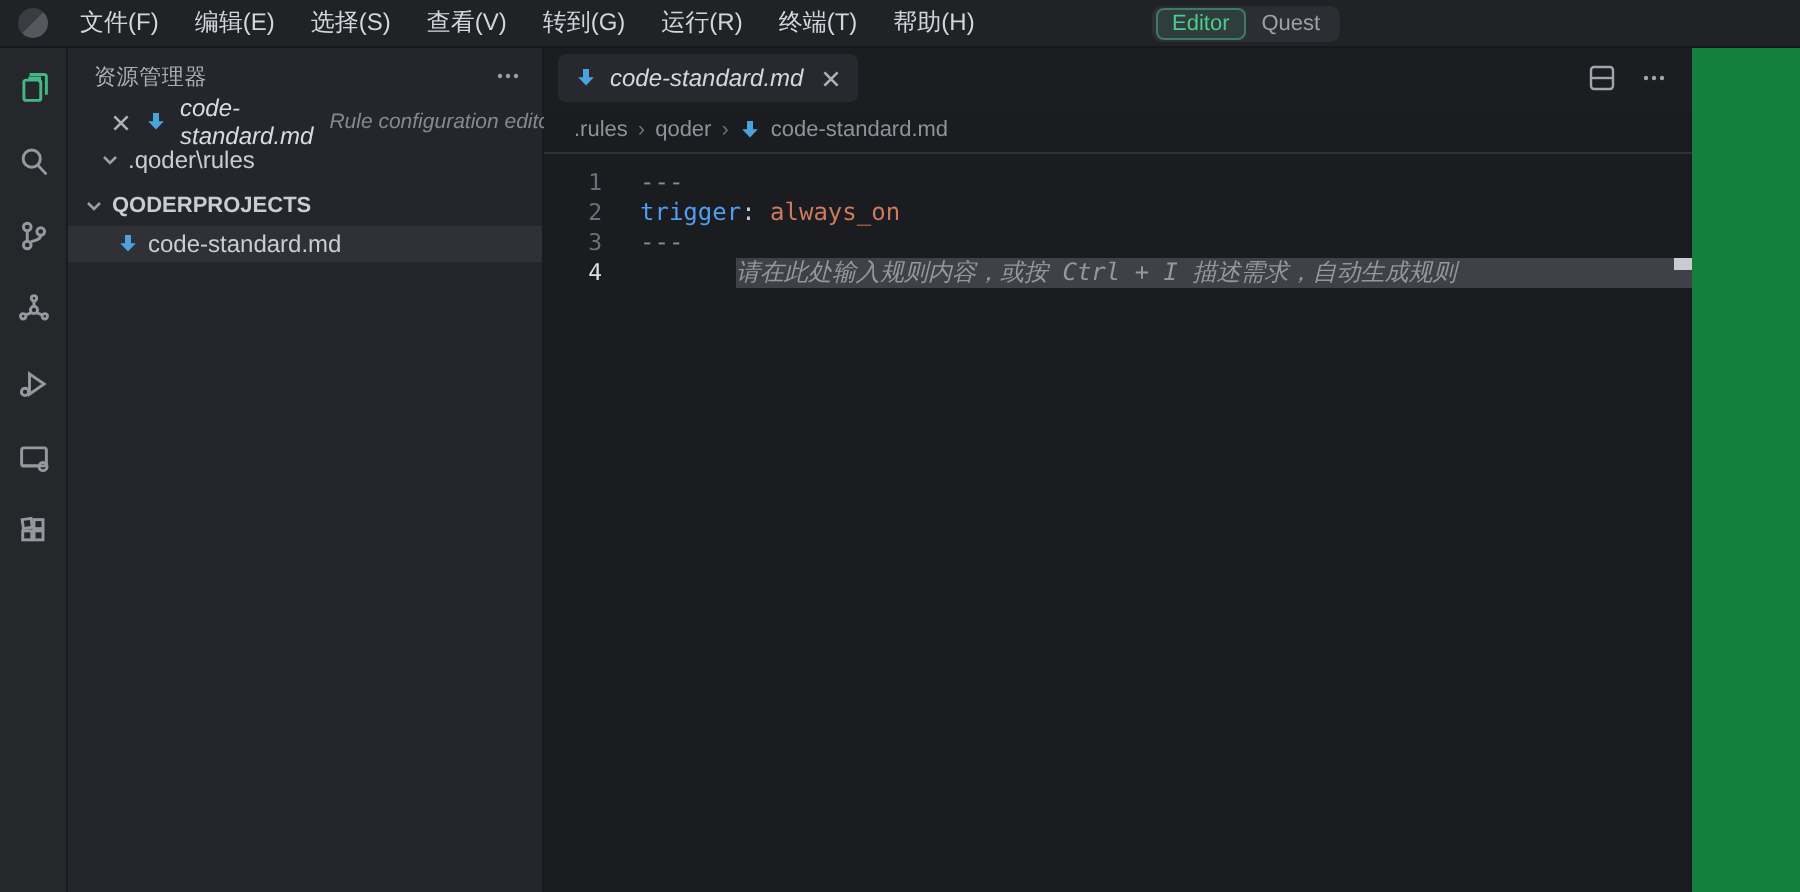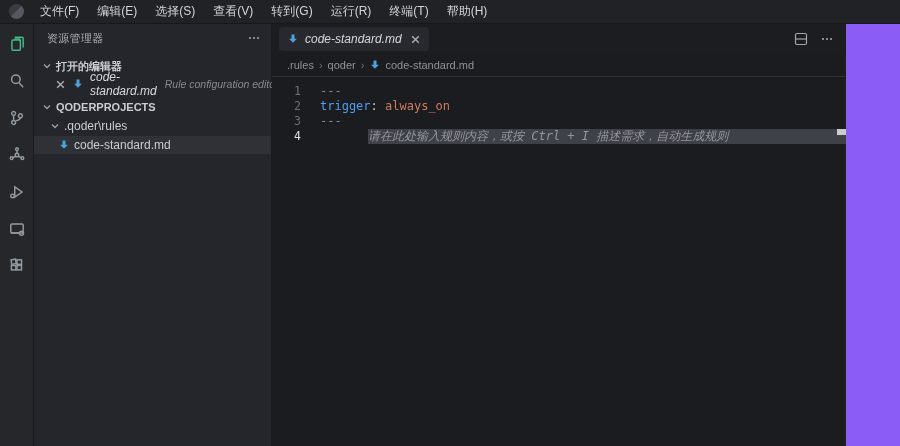--- a/index.html
+++ b/index.html
@@ -1,18 +1,18 @@
 <!DOCTYPE html>
 <html><head>
 <meta charset="utf-8">
 <style>
   * { margin:0; padding:0; box-sizing:border-box; }
   html,body { background:#101113; }
   body { font-family:"Liberation Sans","DejaVu Sans",sans-serif; }
-  .window { position:relative; width:900px; height:446px; background:#8b5cf6; overflow:hidden; }
+  .window { position:relative; width:900px; height:446px; background:#15803d; overflow:hidden; }
 
   
   .titlebar { position:relative; height:24px; background:#202226; display:flex; align-items:center; border-bottom:1px solid #17181b; }
   .logo { width:15px; height:15px; border-radius:50%; background:linear-gradient(135deg,#3a3c41 50%,#55585f 50%); margin:0 8px 0 9px; flex:none; }
   .menus { display:flex; align-items:center; gap:2px; }
   .menu-item { color:#d2d5da; font-size:12px; padding:2px 8px; border-radius:4px; cursor:default; }
   .mode-pill { position:absolute; left:576px; top:3px; height:18px; display:flex; align-items:center; background:#2c2e33; border-radius:5px; padding:1px 2px; }
   .mode-seg { font-size:11px; padding:1px 7px; border-radius:4px; }
   .mode-editor { color:#4ec98f; background:rgba(78,201,143,0.10); border:1px solid rgba(78,201,143,0.45); }
   .mode-quest { color:#9ca0a7; border:1px solid transparent; }
@@ -91,20 +91,24 @@
     <div class="menus">
       <span class="menu-item">文件(F)</span>
       <span class="menu-item">编辑(E)</span>
       <span class="menu-item">选择(S)</span>
       <span class="menu-item">查看(V)</span>
       <span class="menu-item">转到(G)</span>
       <span class="menu-item">运行(R)</span>
       <span class="menu-item">终端(T)</span>
       <span class="menu-item">帮助(H)</span>
     </div>
+    <div class="mode-pill">
+      <span class="mode-seg mode-editor">Editor</span>
+      <span class="mode-seg mode-quest">Quest</span>
+    </div>
   </div>
 
   <div class="main">
 
     <div class="activitybar">
       <div class="ab-icon active">
         <svg width="18" height="18" viewBox="0 0 16 16">
             <path d="M5.5 3.5h5v2"></path>
             <rect x="3.5" y="4.5" width="7.5" height="9" rx="1"></rect>
             <path d="M6 2h6.5a1 1 0 0 1 1 1v8"></path>
@@ -163,60 +167,52 @@
           <svg width="14" height="14" viewBox="0 0 14 14">
               <g fill="#9aa0a6">
                 <circle cx="3" cy="7" r="1.1"></circle>
                 <circle cx="7" cy="7" r="1.1"></circle>
                 <circle cx="11" cy="7" r="1.1"></circle>
               </g>
             </svg>
         </span>
       </div>
 
-      <div class="sb-row row-open-editors">
-        <span class="chev">
-          <svg width="10" height="10" viewBox="0 0 10 10">
-              <path d="M2 3.5 5 6.5 8 3.5" stroke="#9aa0a6" fill="none" stroke-width="1.3"></path>
-            </svg>
-        </span>
-        <span class="sb-section-label">打开的编辑器</span>
-      </div>
 
       <div class="sb-row row-open-item">
         <span style="display:flex">
           <svg width="11" height="11" viewBox="0 0 10 10">
               <path d="M2 2 8 8 M8 2 2 8" stroke="#aeb2b8" stroke-width="1.2"></path>
             </svg>
         </span>
         <span class="file-arrow">
           <svg width="12" height="12" viewBox="0 0 16 16">
               <polygon points="6,2 10,2 10,7.5 13.2,7.5 8,13 2.8,7.5 6,7.5" fill="#4aa3dd"></polygon>
             </svg>
         </span>
         <span class="open-file-name italic">code-standard.md</span>
         <span class="open-file-detail italic">Rule configuration editor</span>
       </div>
 
+      <div class="sb-row row-folder">
+        <span class="chev">
+          <svg width="10" height="10" viewBox="0 0 10 10">
+              <path d="M2 3.5 5 6.5 8 3.5" stroke="#9aa0a6" fill="none" stroke-width="1.3"></path>
+            </svg>
+        </span>
+        <span>.qoder\rules</span>
+      </div>
+
       <div class="sb-row row-root">
         <span class="chev">
           <svg width="10" height="10" viewBox="0 0 10 10">
               <path d="M2 3.5 5 6.5 8 3.5" stroke="#9aa0a6" fill="none" stroke-width="1.3"></path>
             </svg>
         </span>
         <span class="sb-section-label">QODERPROJECTS</span>
-      </div>
-
-      <div class="sb-row row-folder">
-        <span class="chev">
-          <svg width="10" height="10" viewBox="0 0 10 10">
-              <path d="M2 3.5 5 6.5 8 3.5" stroke="#9aa0a6" fill="none" stroke-width="1.3"></path>
-            </svg>
-        </span>
-        <span>.qoder\rules</span>
       </div>
 
       <div class="sb-row row-file">
         <span class="file-arrow">
           <svg width="12" height="12" viewBox="0 0 16 16">
               <polygon points="6,2 10,2 10,7.5 13.2,7.5 8,13 2.8,7.5 6,7.5" fill="#4aa3dd"></polygon>
             </svg>
         </span>
         <span>code-standard.md</span>
       </div>

